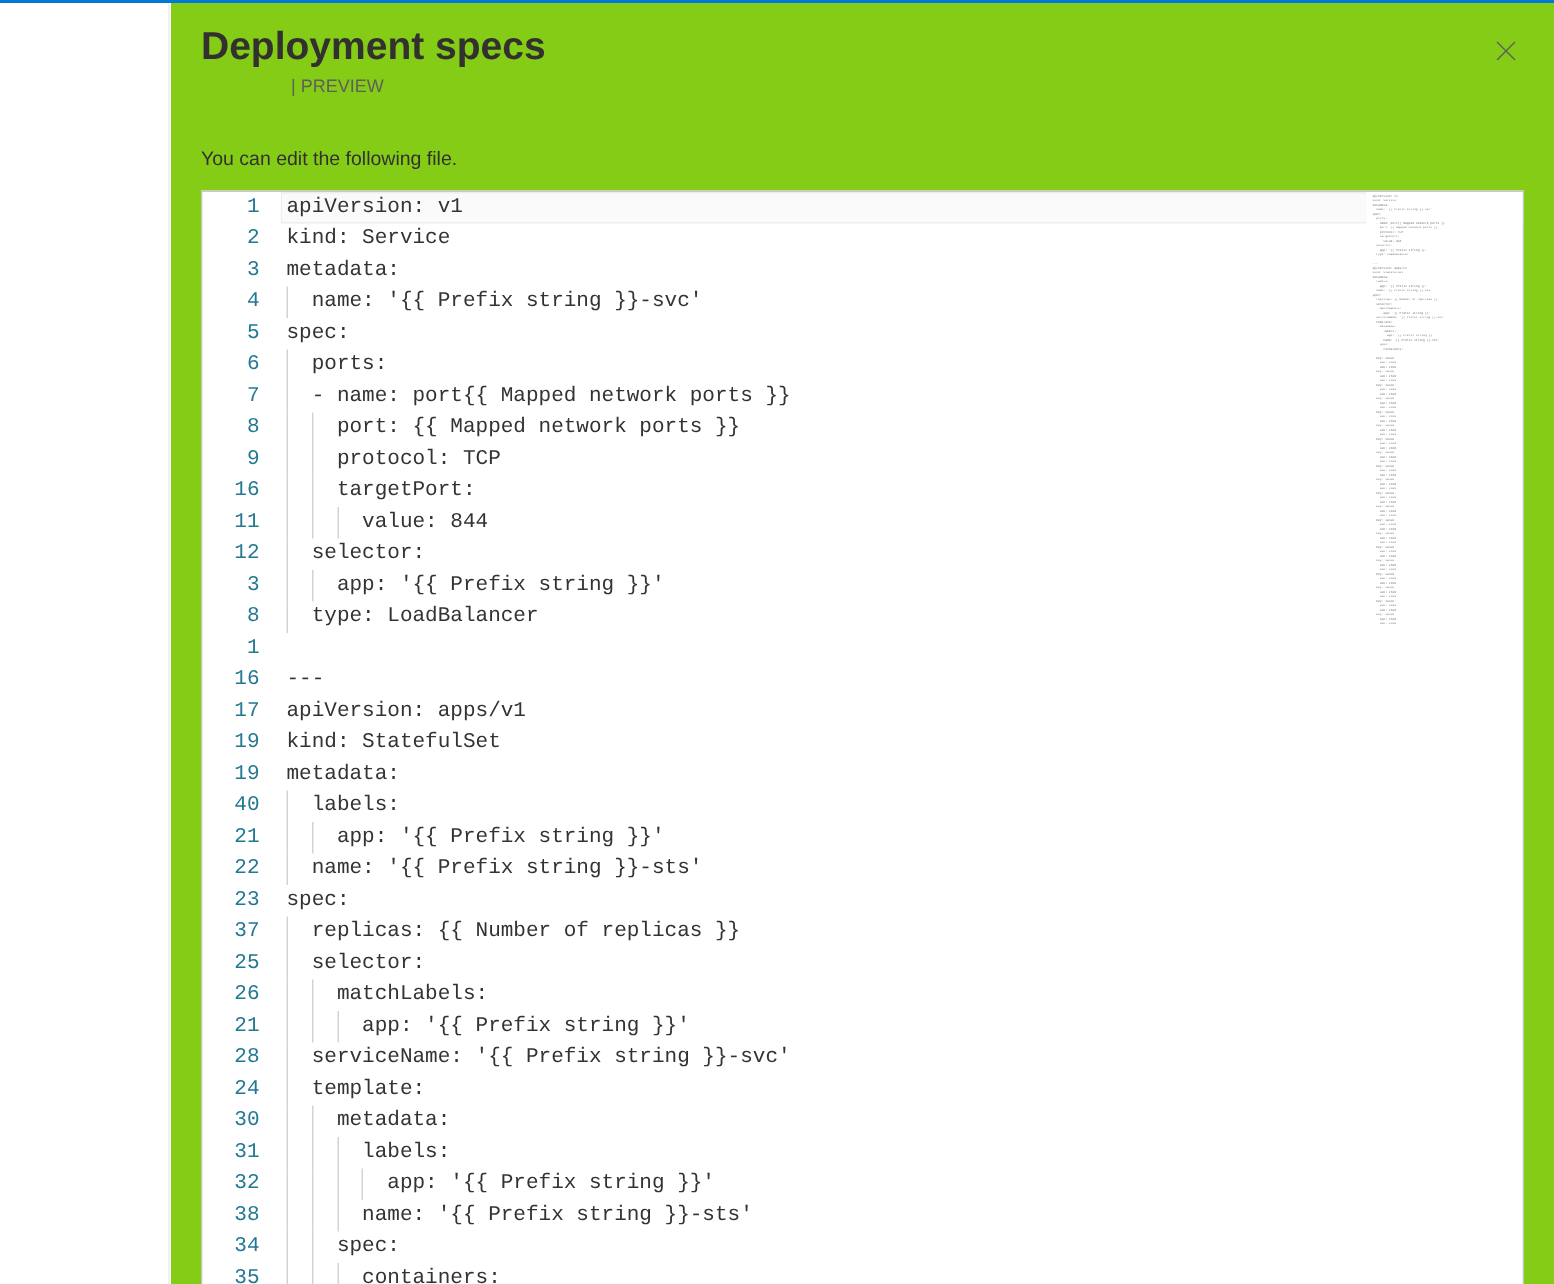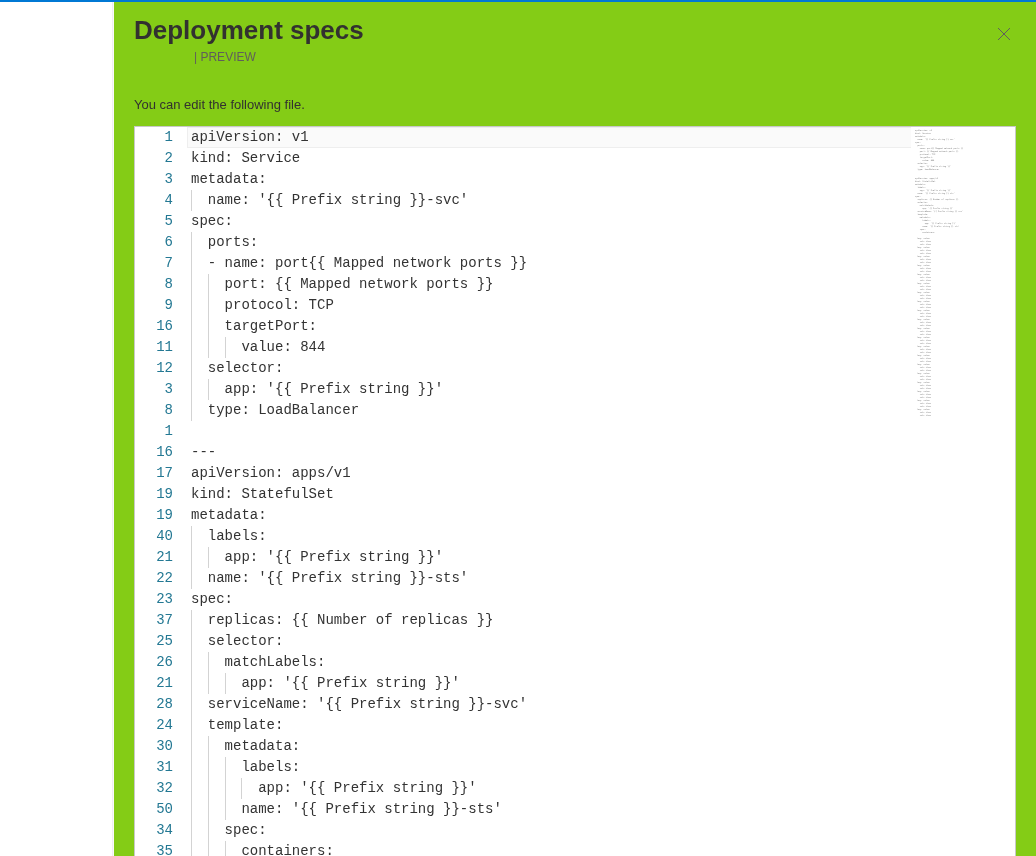--- a/index.html
+++ b/index.html
@@ -71,21 +71,21 @@
           <div class="ln">23</div>
           <div class="ln">37</div>
           <div class="ln">25</div>
           <div class="ln">26</div>
           <div class="ln">21</div>
           <div class="ln">28</div>
           <div class="ln">24</div>
           <div class="ln">30</div>
           <div class="ln">31</div>
           <div class="ln">32</div>
-          <div class="ln">50</div>
+          <div class="ln">38</div>
           <div class="ln">34</div>
           <div class="ln">35</div>
         </div>
       <div class="code" id="code">
           <div class="line current"><span style="position: relative;">apiVersion: v1</span></div>
           <div class="line"><span style="position: relative;">kind: Service</span></div>
           <div class="line"><span style="position: relative;">metadata:</span></div>
           <div class="line"><span class="guide" style="left: 4px;"></span><span style="position: relative;">  name: '{{ Prefix string }}-svc'</span></div>
           <div class="line"><span style="position: relative;">spec:</span></div>
           <div class="line"><span class="guide" style="left: 4px;"></span><span style="position: relative;">  ports:</span></div>

